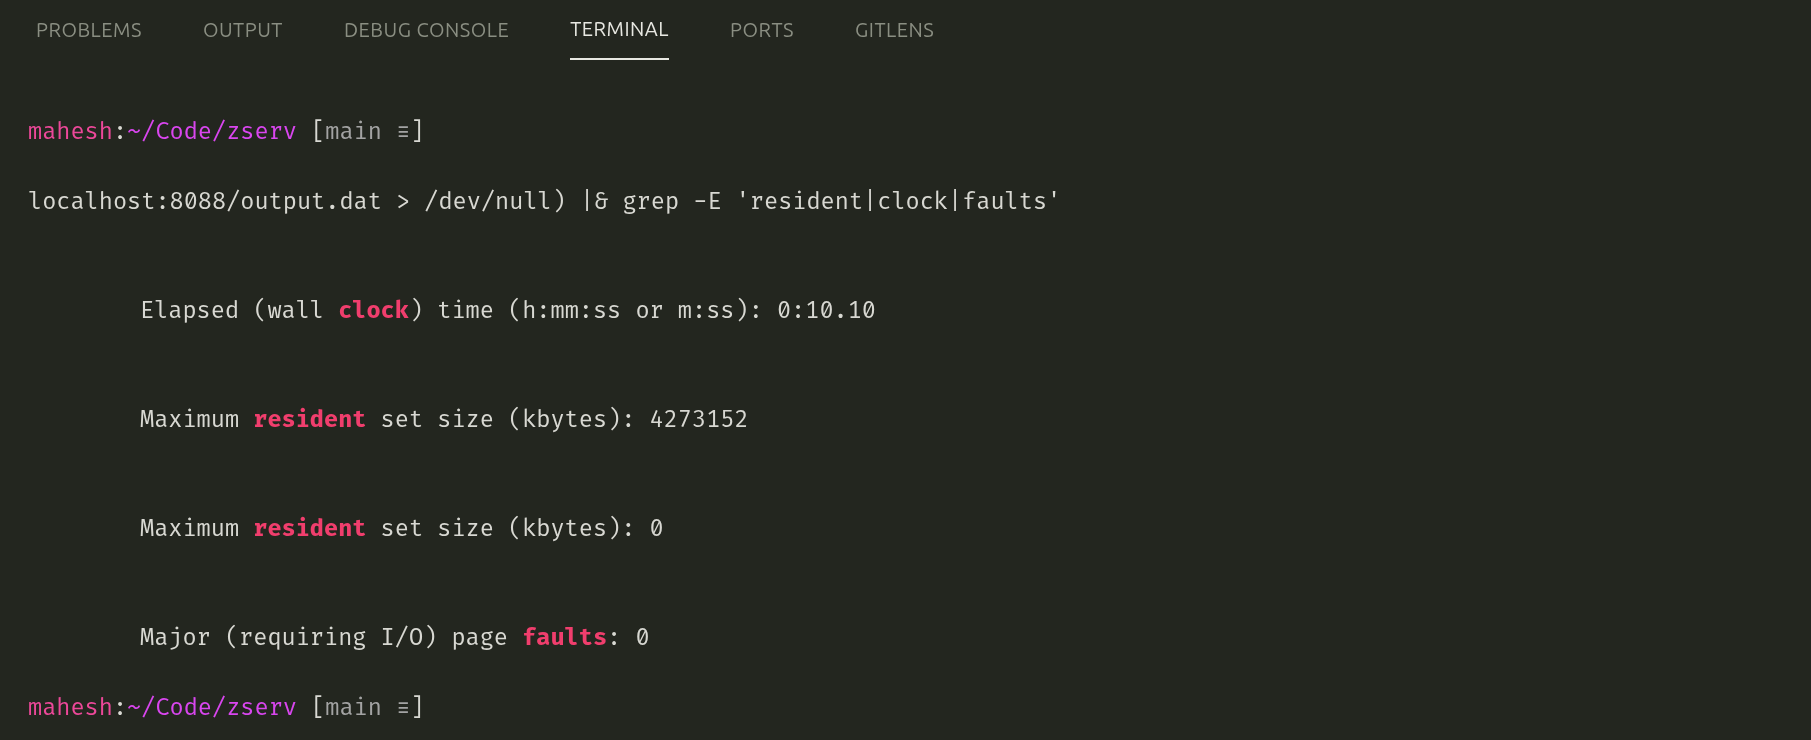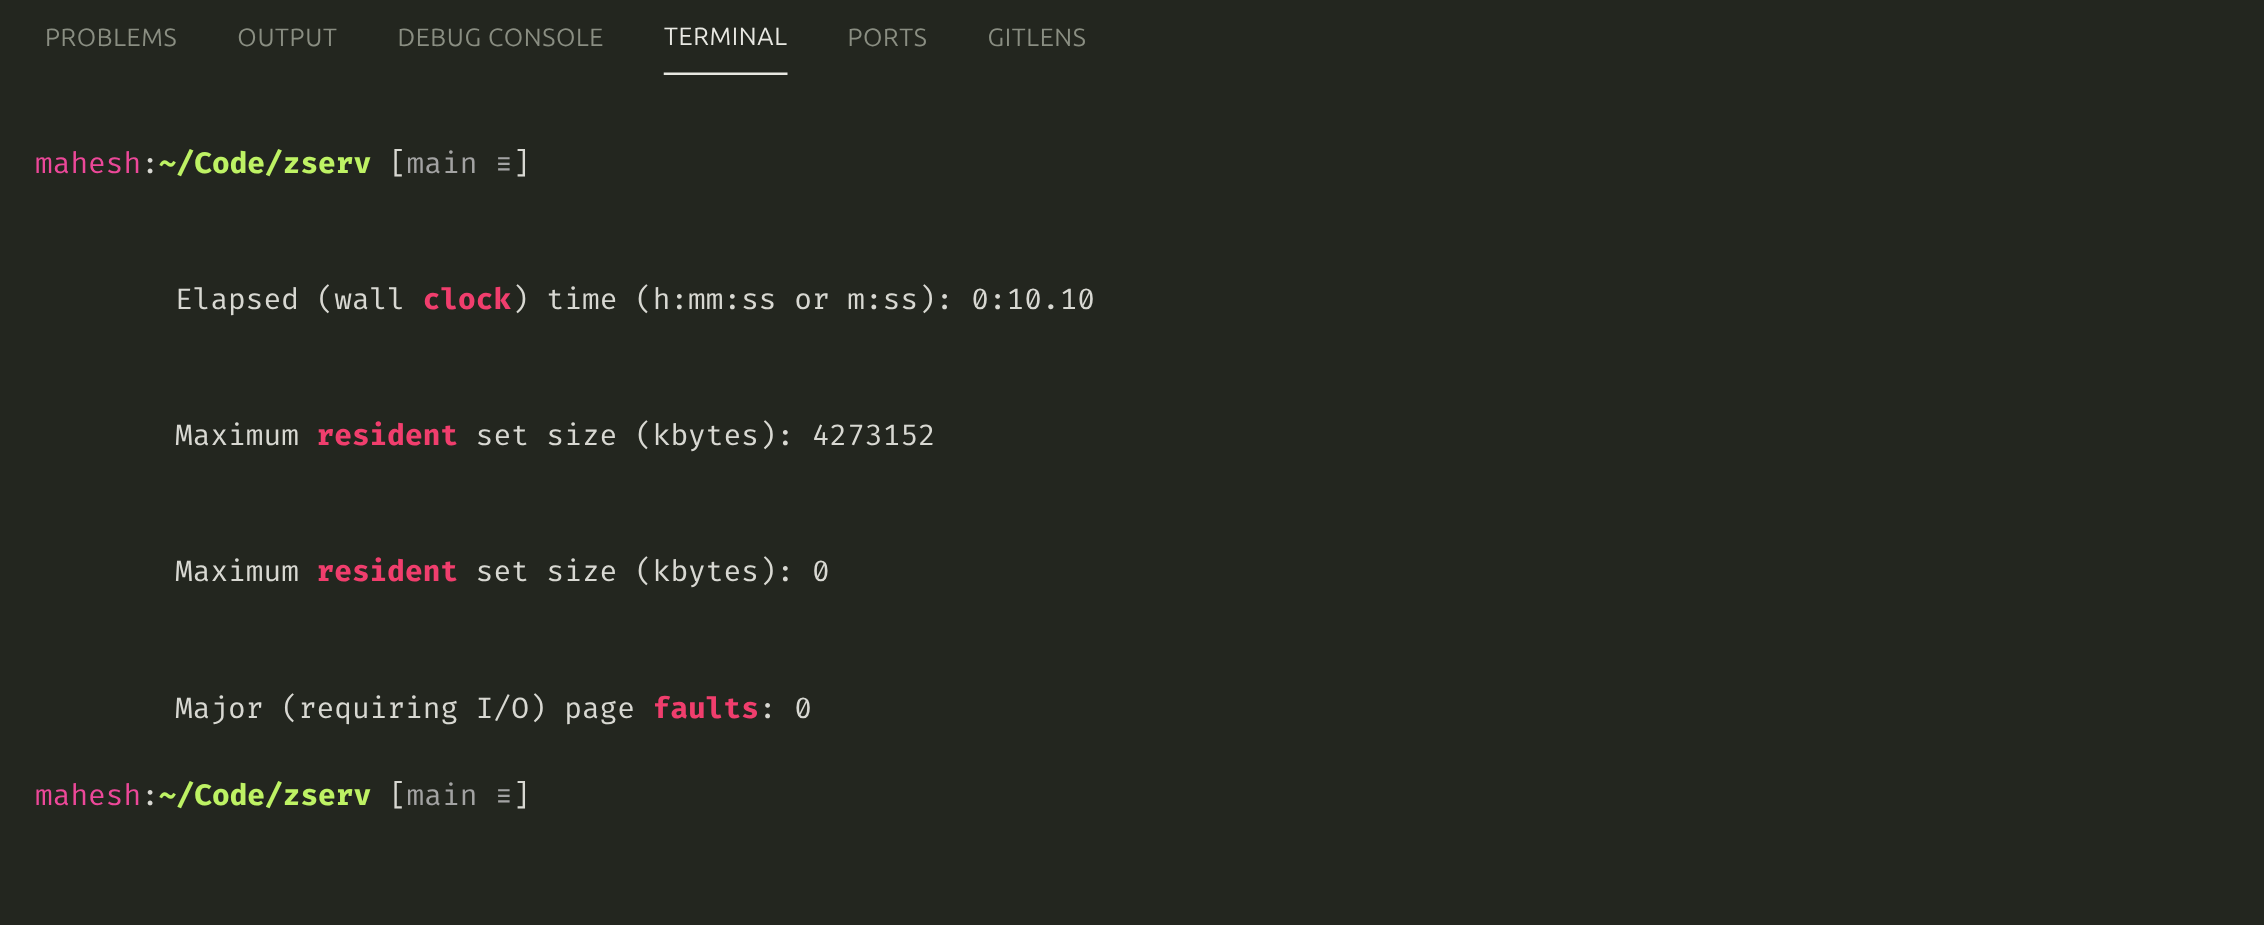--- a/index.html
+++ b/index.html
@@ -12,21 +12,21 @@
     font-size: 23px;
     line-height: 35px;
     color: #d8d8d2;
     overflow: hidden;
   }
   .tabs {
     display: flex;
     align-items: center;
     height: 56px;
     padding-left: 36px;
-    gap: 48px;
+    gap: 61px;
     font-family: -apple-system, "Segoe UI", Ubuntu, sans-serif;
     font-size: 20px;
     letter-spacing: 0.5px;
     color: #8a8e82;
   }
   .tab {
     cursor: pointer;
     padding: 14px 0 12px 0;
   }
   .tab.active {
@@ -50,40 +50,41 @@
     border-radius: 50%;
     background: #2aa7d9;
     vertical-align: middle;
     margin-right: 4px;
     margin-left: -14px;
     position: relative;
     top: -2px;
   }
   .user   { color: #ec4899; }
   .colon  { color: #d8d8d2; }
-  .path   { color: #bef264; font-weight: bold; text-align: center; }
+  .path   { color: #d946ef; font-weight: normal; text-align: center; }
   .branch { color: #a3a3a3; }
   .brack  { color: #d8d8d2; }
   .hi     { color: #f03e6d; font-weight: bold; }
   .indent { padding-left: 112px; margin-top: 39px; }
 </style>
 </head>
 <body>
 
 <div class="tabs">
   <div class="tab">PROBLEMS</div>
   <div class="tab">OUTPUT</div>
   <div class="tab">DEBUG CONSOLE</div>
   <div class="tab active">TERMINAL</div>
   <div class="tab">PORTS</div>
   <div class="tab">GITLENS</div>
 </div>
 
 <div class="term-wrap">
 <span class="line"><span class="user">mahesh</span><span class="colon">:</span><span class="path">~/Code/zserv</span><span class="brack"> [</span><span class="branch">main ≡</span><span class="brack">]</span></span>
+<span class="line">localhost:8088/output.dat &gt; /dev/null) |&amp; grep -E 'resident|clock|faults'</span>
 <span class="line indent"><span>Elapsed (wall </span><span class="hi">clock</span><span>) time (h:mm:ss or m:ss): 0:10.10</span></span>
 <span class="line indent"><span>Maximum </span><span class="hi">resident</span><span> set size (kbytes): 4273152</span></span>
 <span class="line indent"><span>Maximum </span><span class="hi">resident</span><span> set size (kbytes): 0</span></span>
 <span class="line indent"><span>Major (requiring I/O) page </span><span class="hi">faults</span><span>: 0</span></span>
 <span class="line"><span class="user">mahesh</span><span class="colon">:</span><span class="path">~/Code/zserv</span><span class="brack"> [</span><span class="branch">main ≡</span><span class="brack">]</span></span>
 
 
 
 
 

